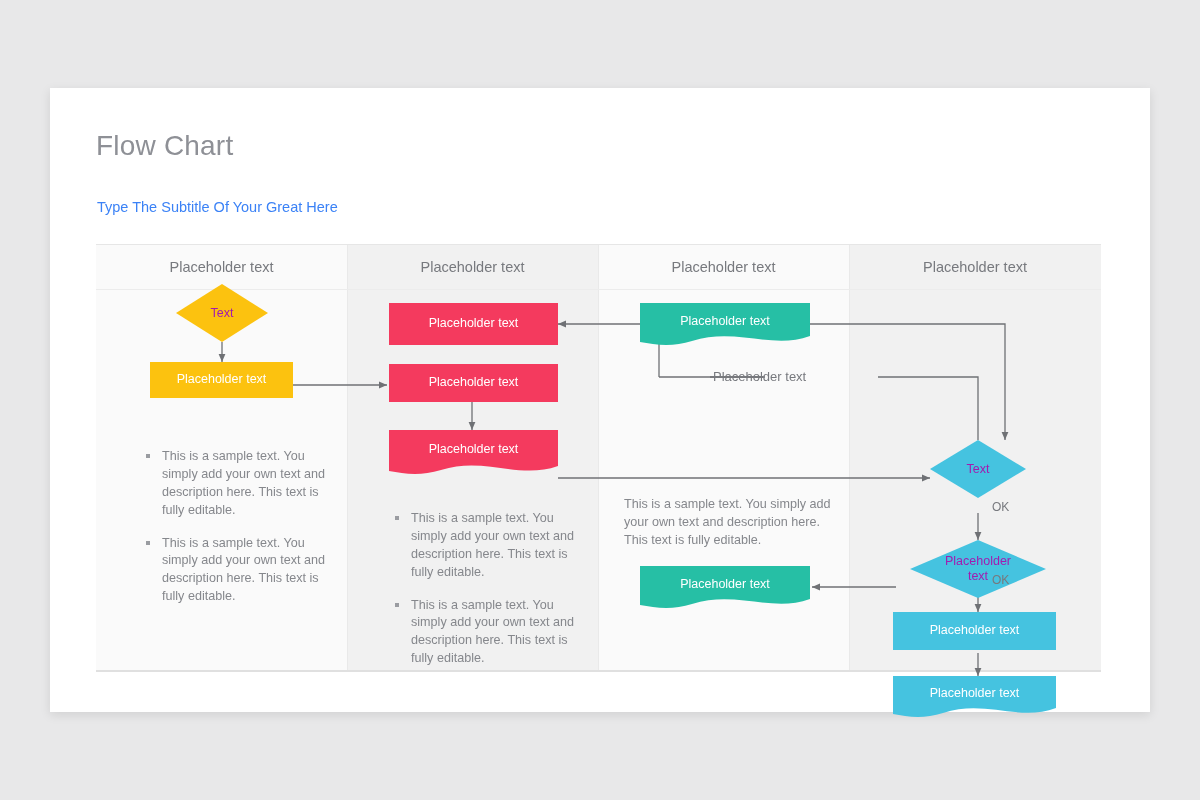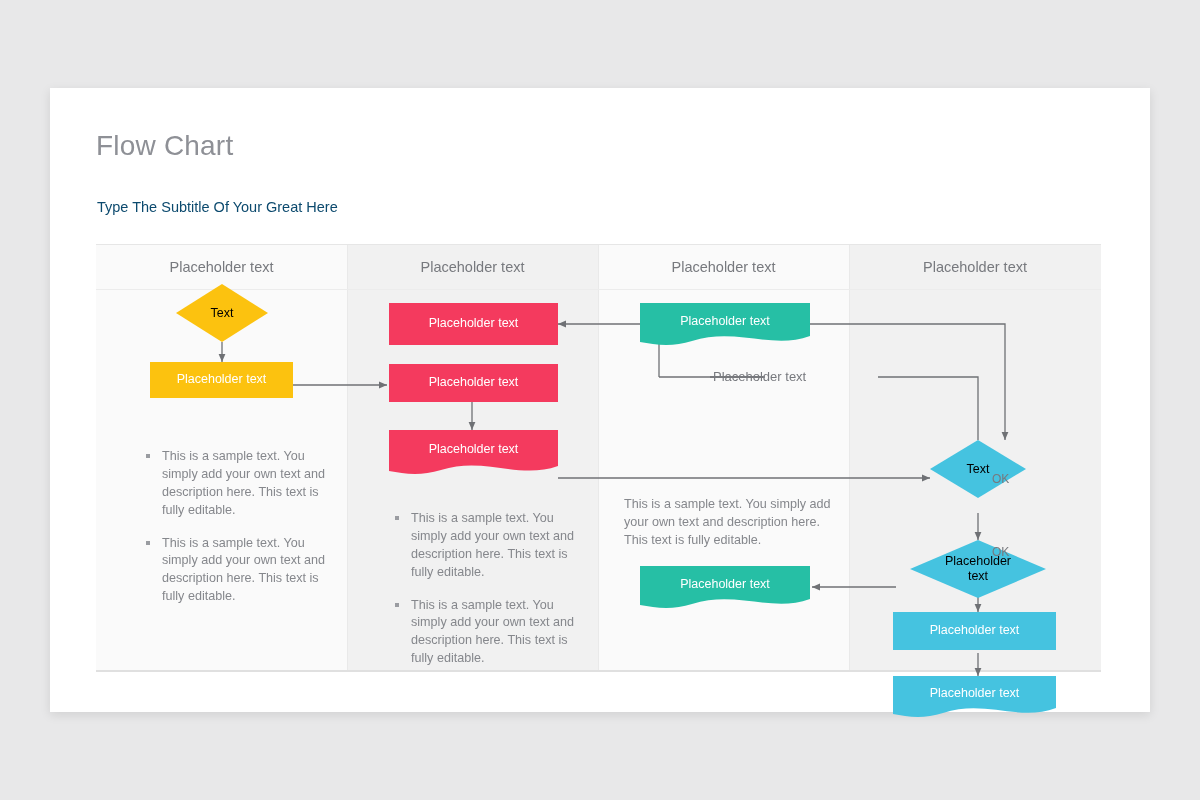--- a/index.html
+++ b/index.html
@@ -31,21 +31,21 @@
     font-weight: 400;
     color: #8e9096;
     letter-spacing: 0.2px;
     white-space: nowrap;
   }
   #subtitle {
     position: absolute;
     left: 47px;
     top: 111px;
     font-size: 14.5px;
-    color: #0c4a6e;
+    color: #3b82f6;
     white-space: nowrap;
   }
 
   
   #table {
     position: absolute;
     left: 46px;
     top: 156px;
     width: 1005px;
     height: 428px;
@@ -92,21 +92,21 @@
   .rect { }
   .doc  { }
   .diamond-wrap { position: absolute; }
   .diamond-label {
     position: absolute;
     inset: 0;
     display: flex;
     align-items: center;
     justify-content: center;
     text-align: center;
-    color: #000000;
+    color: #a21caf;
     font-size: 12.5px;
     line-height: 1.2;
     pointer-events: none;
   }
 
   
   #wires {
     position: absolute;
     left: 0; top: 0;
     width: 1100px; height: 624px;
@@ -117,20 +117,21 @@
     position: absolute;
     font-size: 13px;
     color: #77797e;
     white-space: nowrap;
   }
   .ok-label {
     position: absolute;
     font-size: 12px;
     color: #77797e;
     white-space: nowrap;
+    margin-top: 28px;
   }
 
   
   .bullets { position: absolute; }
   .bullet {
     position: relative;
     padding-left: 17px;
     font-size: 12.6px;
     line-height: 1.42;
     color: #85878c;

